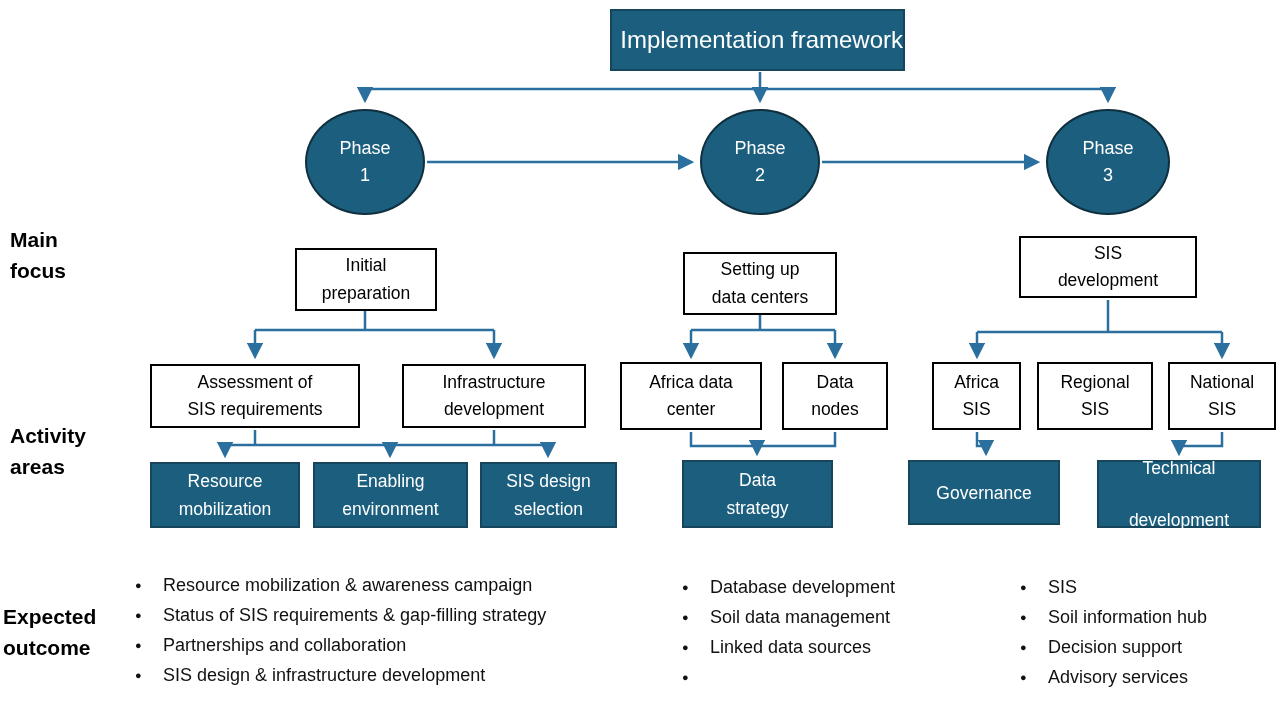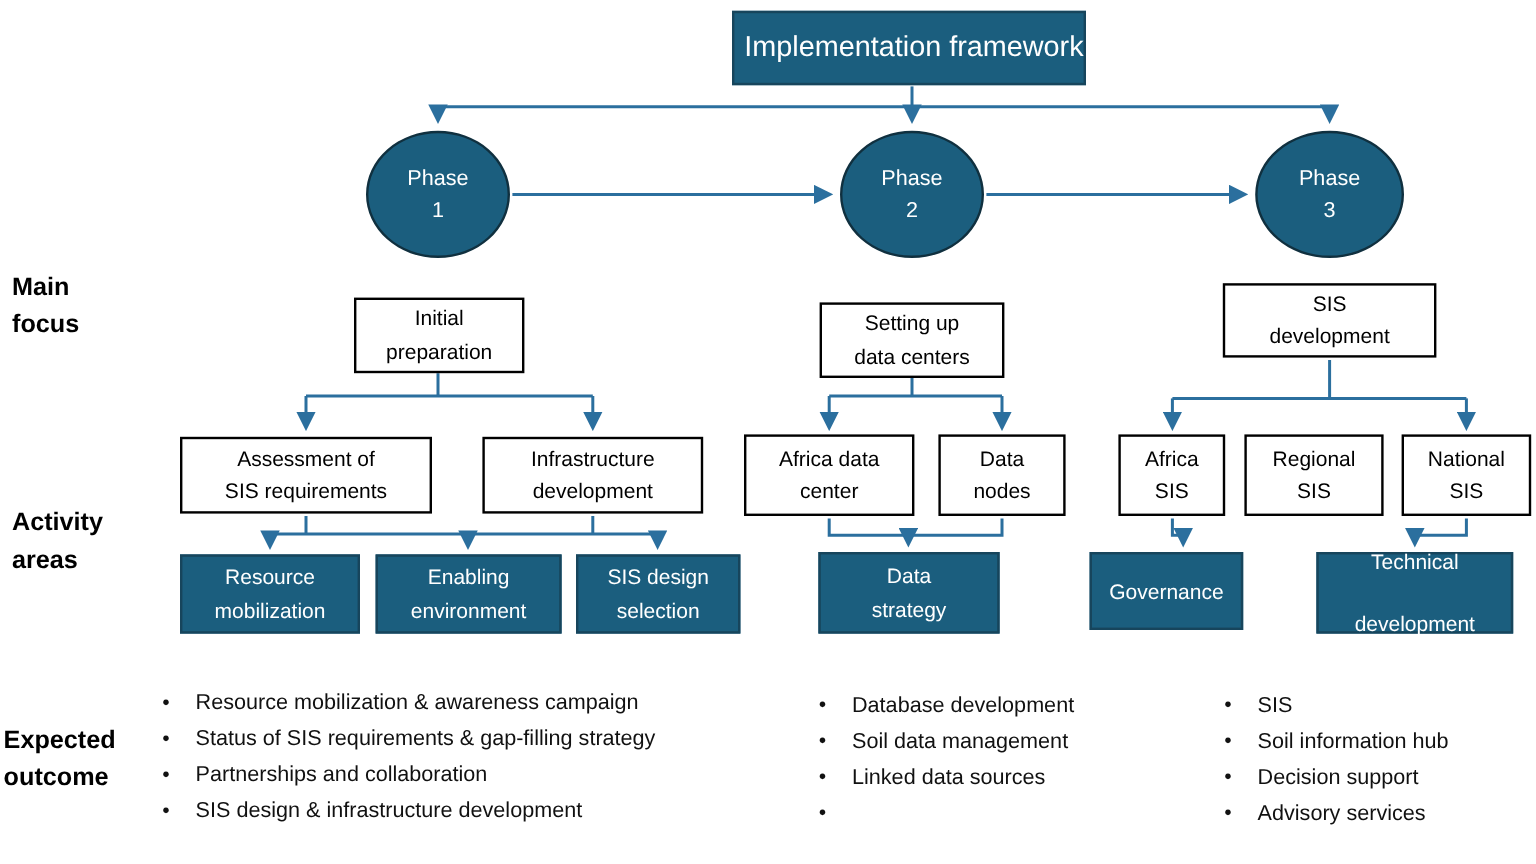--- a/index.html
+++ b/index.html
@@ -152,21 +152,21 @@
   <span>environment</span>
 </div>
 <div class="darkbox" style="left:480px;top:462px;width:137px;height:66px;">
   <span>SIS design</span>
   <span>selection</span>
 </div>
 <div class="darkbox" style="left:682px;top:460px;width:151px;height:68px;">
   <span>Data</span>
   <span>strategy</span>
 </div>
-<div class="darkbox" style="left:908px;top:460px;width:128px;height:65px;">
+<div class="darkbox" style="left:908px;top:460px;width:152px;height:65px;">
   <span>Governance</span>
 </div>
 <div class="darkbox" style="left:1097px;top:460px;width:164px;height:68px;gap:24px;">
   <span>Technical</span>
   <span>development</span>
 </div>
 
 <div class="bullets" style="left:135px;top:570px;width:545px;">
   <div class="item">
       <span class="dot" style="font-size: 11px; line-height: 30px;">●</span>

